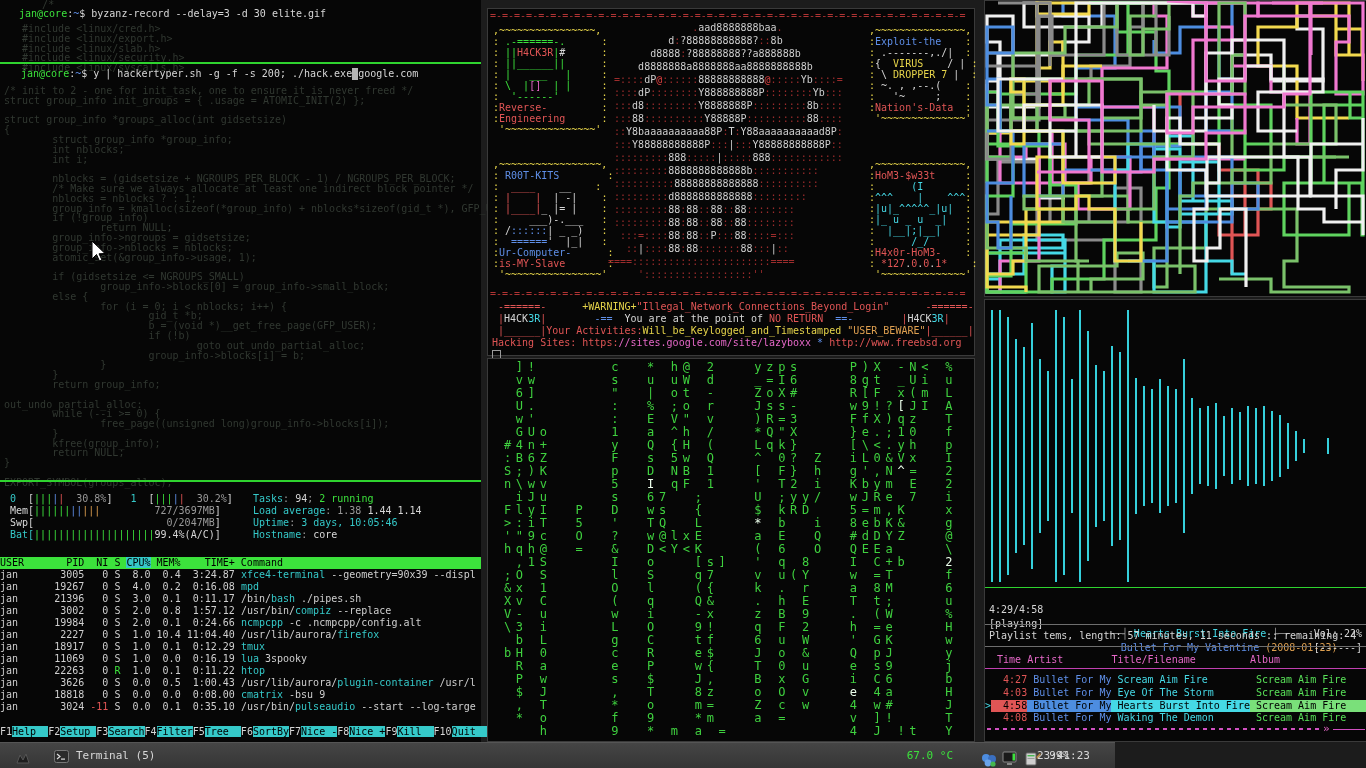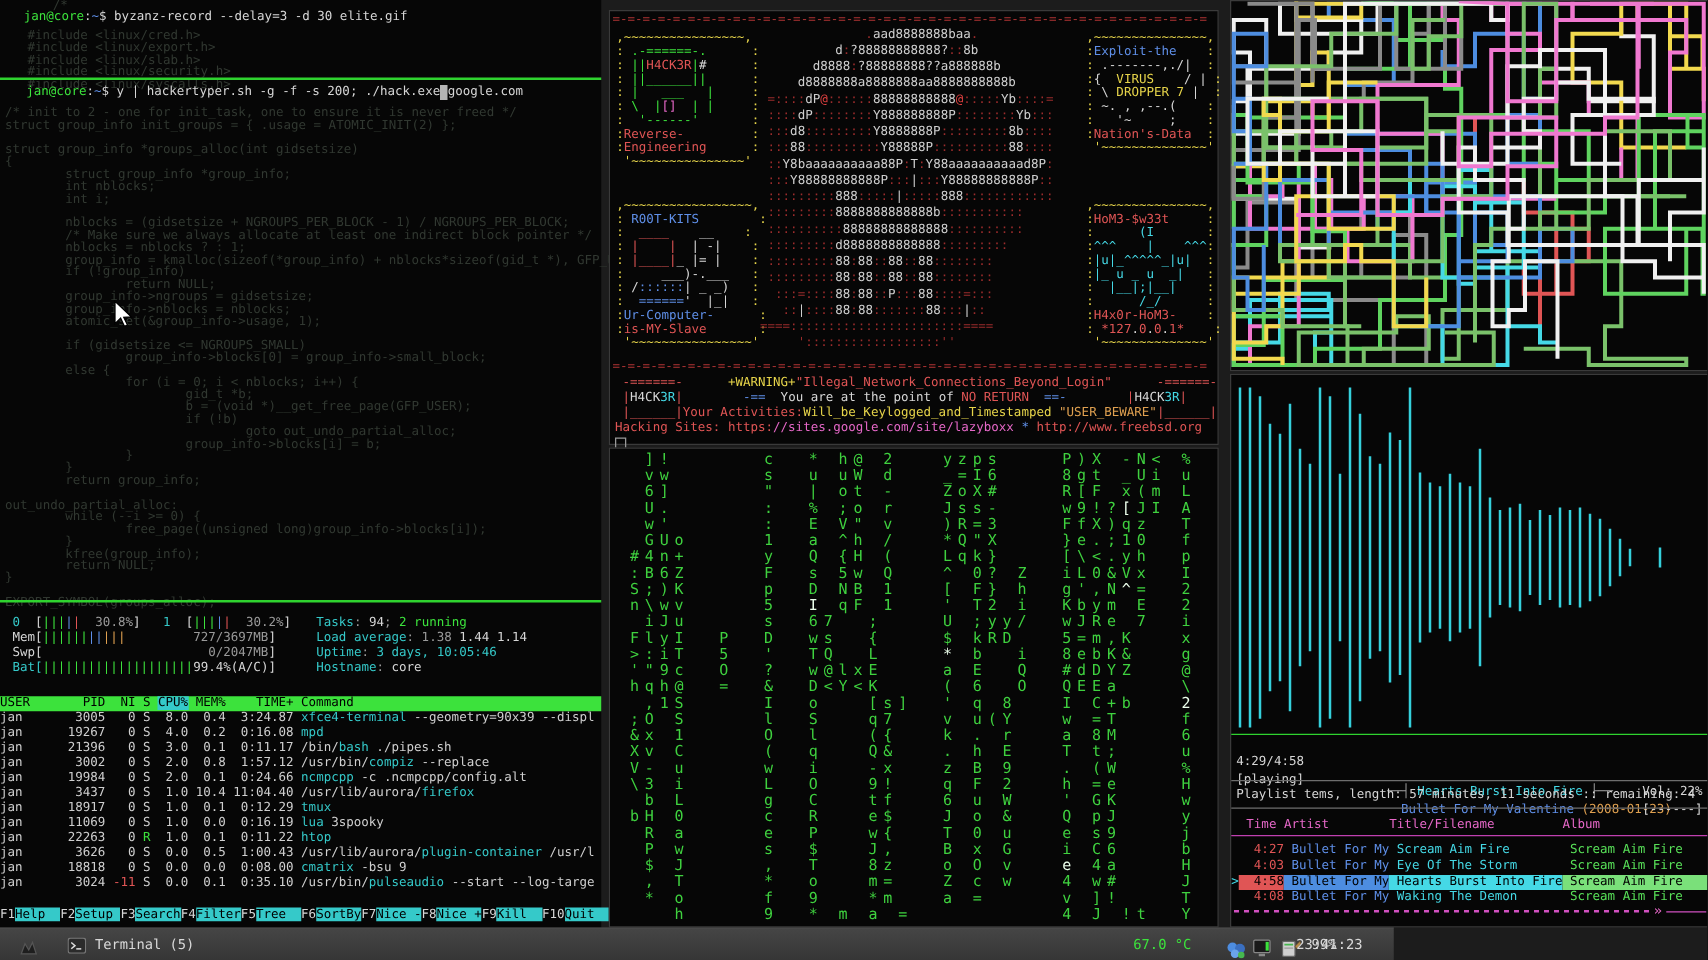--- a/index.html
+++ b/index.html
@@ -122,21 +122,21 @@
         <pre class="line10"><span class="k-c">Uptime</span><span class="k-e">: </span><span class="k-c">3 days, 10:05:46</span></pre>
         <pre class="line10"><span class="k-c">Hostname</span><span class="k-e">: </span><span class="k-w">core</span></pre>
       </div>
     <div class="abs" style="left:0;top:557px;width:481px;" id="htop-header"><span>USER       PID  NI S </span><span class="selcol">CPU%</span><span> MEM%    TIME+ Command</span></div>
     <div class="abs" style="left:0;top:569px;width:481px;overflow:hidden;" id="htop-rows">
         <div class="hrow"><span>jan       3005</span><span>   0</span><span> </span><span>S</span><span>  8.0  0.4  3:24.87 </span><span class="hl-cmd">xfce4-terminal</span><span> --geometry=90x39 --displ</span></div>
         <div class="hrow"><span>jan      19267</span><span>   0</span><span> </span><span>S</span><span>  4.0  0.2  0:16.08 </span><span class="hl-cmd">mpd</span></div>
         <div class="hrow"><span>jan      21396</span><span>   0</span><span> </span><span>S</span><span>  3.0  0.1  0:11.17 </span><span>/bin/</span><span class="hl-cmd">bash</span><span> ./pipes.sh</span></div>
         <div class="hrow"><span>jan       3002</span><span>   0</span><span> </span><span>S</span><span>  2.0  0.8  1:57.12 </span><span>/usr/bin/</span><span class="hl-cmd">compiz</span><span> --replace</span></div>
         <div class="hrow"><span>jan      19984</span><span>   0</span><span> </span><span>S</span><span>  2.0  0.1  0:24.66 </span><span class="hl-cmd">ncmpcpp</span><span> -c .ncmpcpp/config.alt</span></div>
-        <div class="hrow"><span>jan       3437</span><span>   0</span><span> </span><span>S</span><span>  1.0 10.4 11:04.40 </span><span>/usr/lib/aurora/</span><span class="hl-cmd">firefox</span></div>
+        <div class="hrow"><span>jan       2227</span><span>   0</span><span> </span><span>S</span><span>  1.0 10.4 11:04.40 </span><span>/usr/lib/aurora/</span><span class="hl-cmd">firefox</span></div>
         <div class="hrow"><span>jan      18917</span><span>   0</span><span> </span><span>S</span><span>  1.0  0.1  0:12.29 </span><span class="hl-cmd">tmux</span></div>
         <div class="hrow"><span>jan      11069</span><span>   0</span><span> </span><span>S</span><span>  1.0  0.0  0:16.19 </span><span class="hl-cmd">lua</span><span> 3spooky</span></div>
         <div class="hrow"><span>jan      22263</span><span>   0</span><span> </span><span class="k-g">R</span><span>  1.0  0.1  0:11.22 </span><span class="hl-cmd">htop</span></div>
         <div class="hrow"><span>jan       3626</span><span>   0</span><span> </span><span>S</span><span>  0.0  0.5  1:00.43 </span><span>/usr/lib/aurora/</span><span class="hl-cmd">plugin-container</span><span> /usr/l</span></div>
         <div class="hrow"><span>jan      18818</span><span>   0</span><span> </span><span>S</span><span>  0.0  0.0  0:08.00 </span><span class="hl-cmd">cmatrix</span><span> -bsu 9</span></div>
         <div class="hrow"><span>jan       3024</span><span class="k-r"> -11</span><span> </span><span>S</span><span>  0.0  0.1  0:35.10 </span><span>/usr/bin/</span><span class="hl-cmd">pulseaudio</span><span> --start --log-targe</span></div>
       </div>
     <div class="abs fkeys" style="left:0;top:726px;width:481px;" id="htop-fkeys"><span><span class="fk-key">F1</span><span class="fk-lab">Help  </span></span><span><span class="fk-key">F2</span><span class="fk-lab">Setup </span></span><span><span class="fk-key">F3</span><span class="fk-lab">Search</span></span><span><span class="fk-key">F4</span><span class="fk-lab">Filter</span></span><span><span class="fk-key">F5</span><span class="fk-lab">Tree  </span></span><span><span class="fk-key">F6</span><span class="fk-lab">SortBy</span></span><span><span class="fk-key">F7</span><span class="fk-lab">Nice -</span></span><span><span class="fk-key">F8</span><span class="fk-lab">Nice +</span></span><span><span class="fk-key">F9</span><span class="fk-lab">Kill  </span></span><span><span class="fk-key">F10</span><span class="fk-lab">Quit  </span></span></div>
   </div>
 

